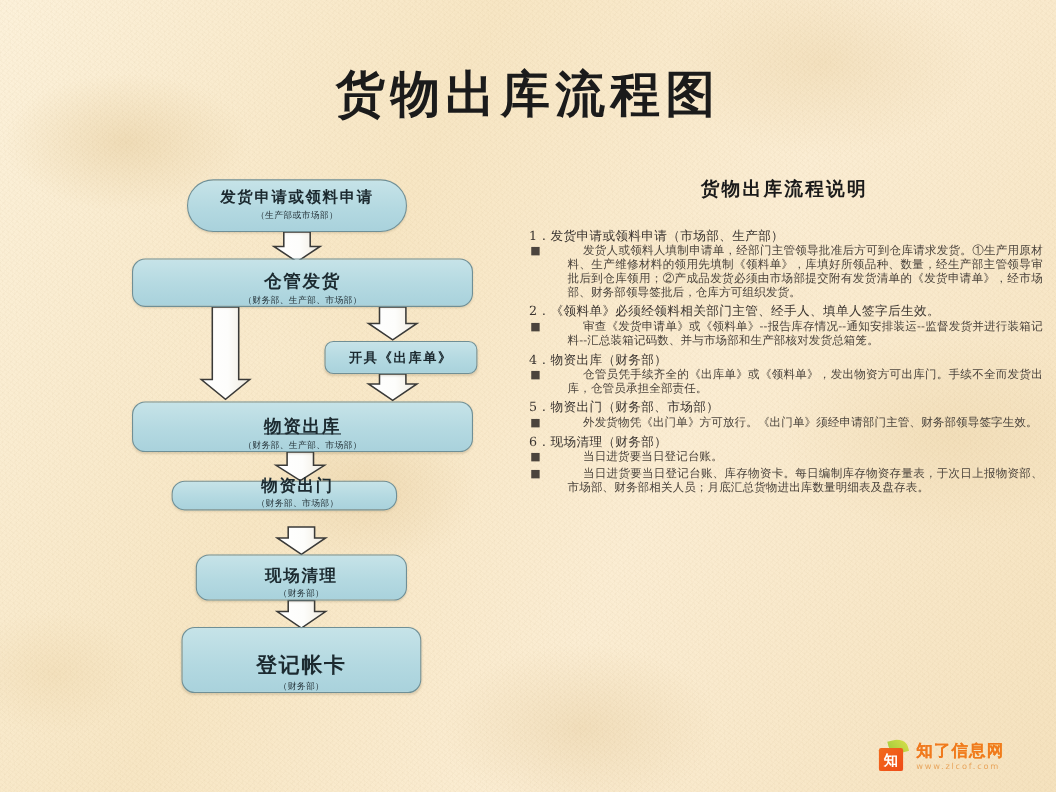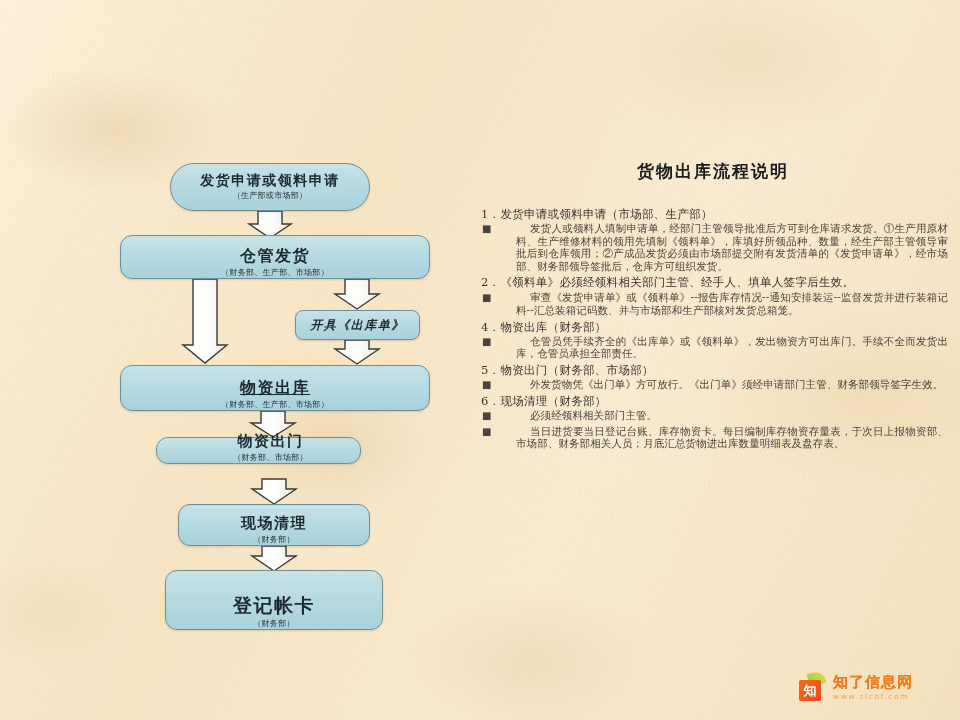--- a/index.html
+++ b/index.html
@@ -86,21 +86,21 @@
   .rounded { border-radius: 12px; justify-content: flex-end; }
   .rounded-sm { border-radius: 8px; }
 
   
   #n-apply    { left: 170px; top: 163px; width: 200px; height: 48px; }
   #n-apply .nlabel { font-size: 14px; }
 
   #n-issue    { left: 120px; top: 235px; width: 310px; height: 44px; }
   #n-issue .nlabel { font-size: 16px; }
 
-  #n-slip     { left: 295px; top: 310px; width: 125px; height: 30px; font-style: italic; }
+  #n-slip     { left: 295px; top: 310px; width: 139px; height: 30px; }
   #n-slip .nlabel { font-size: 12px; }
 
   #n-out      { left: 120px; top: 365px; width: 310px; height: 46px; }
   #n-out .nlabel { font-size: 16px; text-decoration: underline; }
 
   #n-gate     { left: 156px; top: 437px; width: 205px; height: 27px; padding-left: 24px; }
   #n-gate .nlabel { font-size: 15px; }
 
   #n-clean    { left: 178px; top: 504px; width: 192px; height: 42px; }
   #n-clean .nlabel { font-size: 15px; }
@@ -193,20 +193,21 @@
     letter-spacing: 1.6px;
     margin-top: 3px;
   }
 </style>
 </head>
 <body>
 
 <div id="slide">
   <div id="grain"></div>
 
+  <div id="title">货物出库流程图</div>
 
   <div id="flow">
 
     <svg width="470" height="720" style="position:absolute;left:0;top:0;">
       <defs>
         <linearGradient id="arrFill" x1="0" y1="0" x2="1" y2="0">
           <stop offset="0%" stop-color="#ffffff"></stop>
           <stop offset="55%" stop-color="#fdfdfb"></stop>
           <stop offset="100%" stop-color="#efeade"></stop>
         </linearGradient>
@@ -321,21 +322,21 @@
         <div class="p-body">外发货物凭《出门单》方可放行。《出门单》须经申请部门主管、财务部领导签字生效。</div>
       </div>
     </div>
 
     <div class="p-item">
       <div class="p-head">
         <span>6．</span><span>现场清理（财务部）</span>
       </div>
       <div class="p-bullet">
         <div class="p-dot">■</div>
-        <div class="p-body">必须经领料相关部门主管。</div>
+        <div class="p-body">当日进货要当日登记台账。</div>
       </div>
     </div>
 
     <div class="p-item">
       <div class="p-bullet">
         <div class="p-dot">■</div>
         <div class="p-body">当日进货要当日登记台账、库存物资卡。每日编制库存物资存量表，于次日上报物资部、市场部、财务部相关人员；月底汇总货物进出库数量明细表及盘存表。</div>
       </div>
     </div>
   </div>

